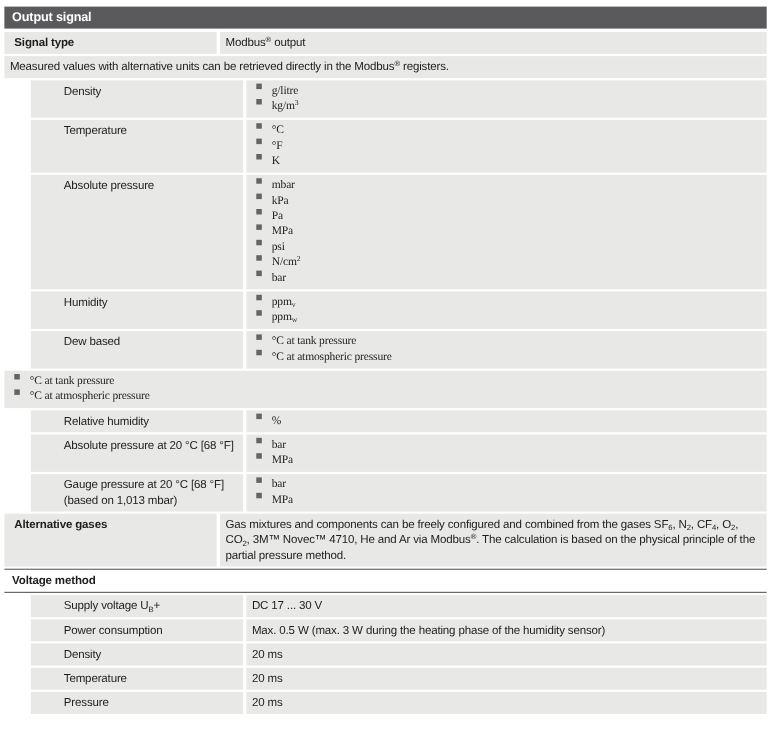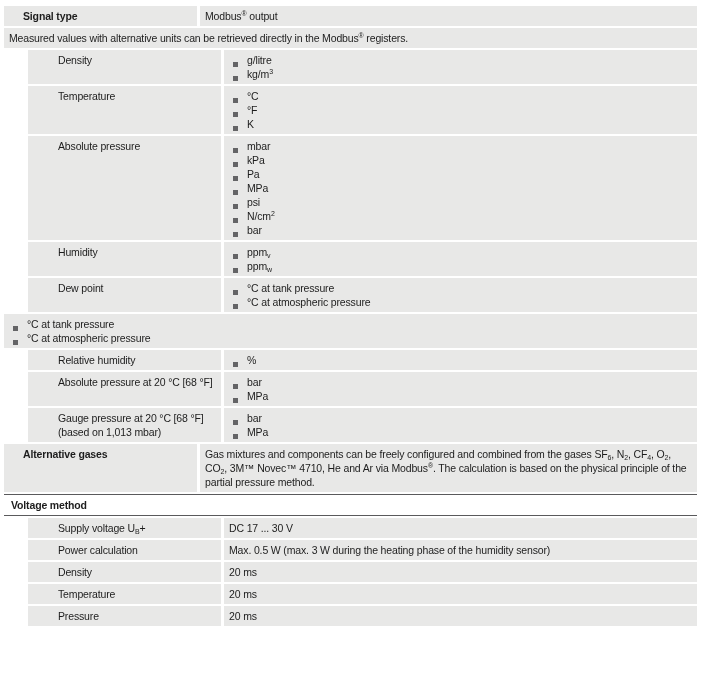--- a/index.html
+++ b/index.html
@@ -23,44 +23,47 @@
     font-size:11.5px;font-weight:bold;
     line-height:14px;padding:3px 6px 3px 7px;
     margin-bottom:3px;
   }
   .row{display:flex;margin-bottom:2px;}
   .cell{
     background:var(--rowbg);
     font-size:10.5px;line-height:14px;
     padding:3px 4px;
   }
-  .cell.label{width:193px;flex:0 0 193px;padding-left:19px;margin-right:3px;}
+  .cell.label{width:193px;flex:0 0 193px;padding-left:9px;margin-right:3px;}
   .cell.label.bold{font-weight:bold;}
   .cell.label.indent{padding-left:30px;margin-left:24px;}
   .cell.value{flex:1 1 auto;padding-left:5px;padding-right:10px;}
-  .bullet-line{display:flex;align-items:flex-end;}
+  .bullet-line{display:flex;align-items:flex-start;font-family:Liberation Serif, serif;}
   .bullet-sq{
     width:5px;height:5px;background:var(--bullet);
     flex:0 0 5px;margin-right:9px;margin-left:4px;
   }
   .section-row{
     background:#ffffff;
     border-top:1px solid var(--dark);
     border-bottom:1px solid var(--dark);
     font-size:10.5px;font-weight:bold;line-height:14px;
     padding:3px 6px 3px 7px;
     margin-bottom:2px;
   }
   sup{font-size:7px;line-height:0;vertical-align:baseline;position:relative;top:-4px;}
   sub{font-size:7px;line-height:0;vertical-align:baseline;position:relative;top:2px;}
 </style>
 </head>
 <body>
 
 <div class="spec-table">
+  <div class="hdr">
+    <span>Output signal</span>
+  </div>
   <div>
       <div class="row">
         <div class="cell label bold">Signal type</div>
         <div class="cell value">Modbus<sup>®</sup> output</div>
       </div>
       <div class="row">
         <div class="cell value">Measured values with alternative units can be retrieved directly in the Modbus<sup>®</sup> registers.</div>
       </div>
       <div class="row">
         <div class="cell label indent">Density</div>
@@ -132,21 +135,21 @@
             <span class="bullet-sq"></span>
             <span>ppm<sub>v</sub></span>
           </div>
           <div class="bullet-line">
             <span class="bullet-sq"></span>
             <span>ppm<sub>w</sub></span>
           </div>
         </div>
       </div>
       <div class="row">
-        <div class="cell label indent">Dew point</div>
+        <div class="cell label indent">Dew based</div>
         <div class="cell value">
           <div class="bullet-line">
             <span class="bullet-sq"></span>
             <span>°C at tank pressure</span>
           </div>
           <div class="bullet-line">
             <span class="bullet-sq"></span>
             <span>°C at atmospheric pressure</span>
           </div>
         </div>
@@ -201,21 +204,21 @@
       <div class="row">
         <div class="cell label bold">Alternative gases</div>
         <div class="cell value">Gas mixtures and components can be freely configured and combined from the gases SF<sub>6</sub>, N<sub>2</sub>, CF<sub>4</sub>, O<sub>2</sub>, CO<sub>2</sub>, 3M™ Novec™ 4710, He and Ar via Modbus<sup>®</sup>. The calculation is based on the physical principle of the partial pressure method.</div>
       </div>
       <div class="section-row">Voltage method</div>
       <div class="row">
         <div class="cell label indent">Supply voltage U<sub>B</sub>+</div>
         <div class="cell value">DC 17 ... 30 V</div>
       </div>
       <div class="row">
-        <div class="cell label indent">Power calculation</div>
+        <div class="cell label indent">Power consumption</div>
         <div class="cell value">Max. 0.5 W (max. 3 W during the heating phase of the humidity sensor)</div>
       </div>
       <div class="row">
         <div class="cell label indent">Density</div>
         <div class="cell value">20 ms</div>
       </div>
       <div class="row">
         <div class="cell label indent">Temperature</div>
         <div class="cell value">20 ms</div>
       </div>

